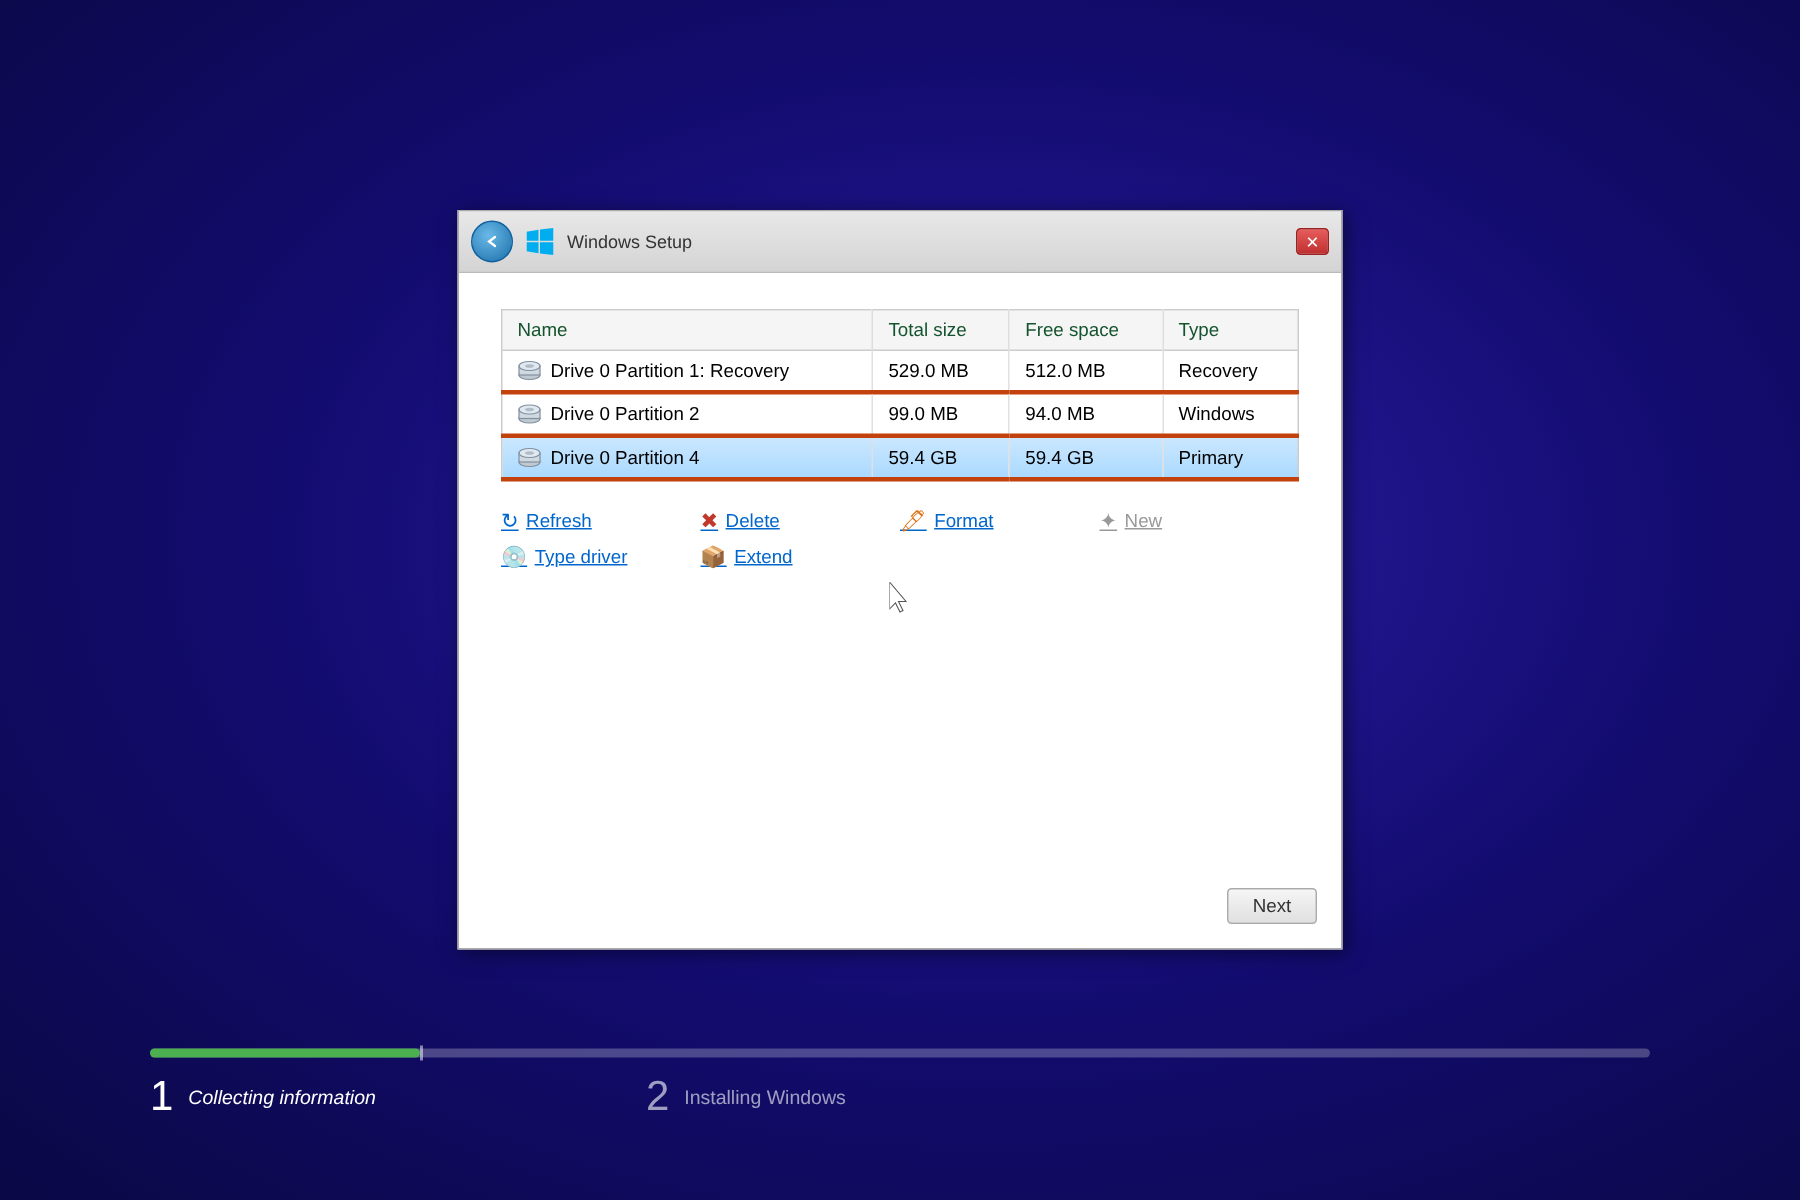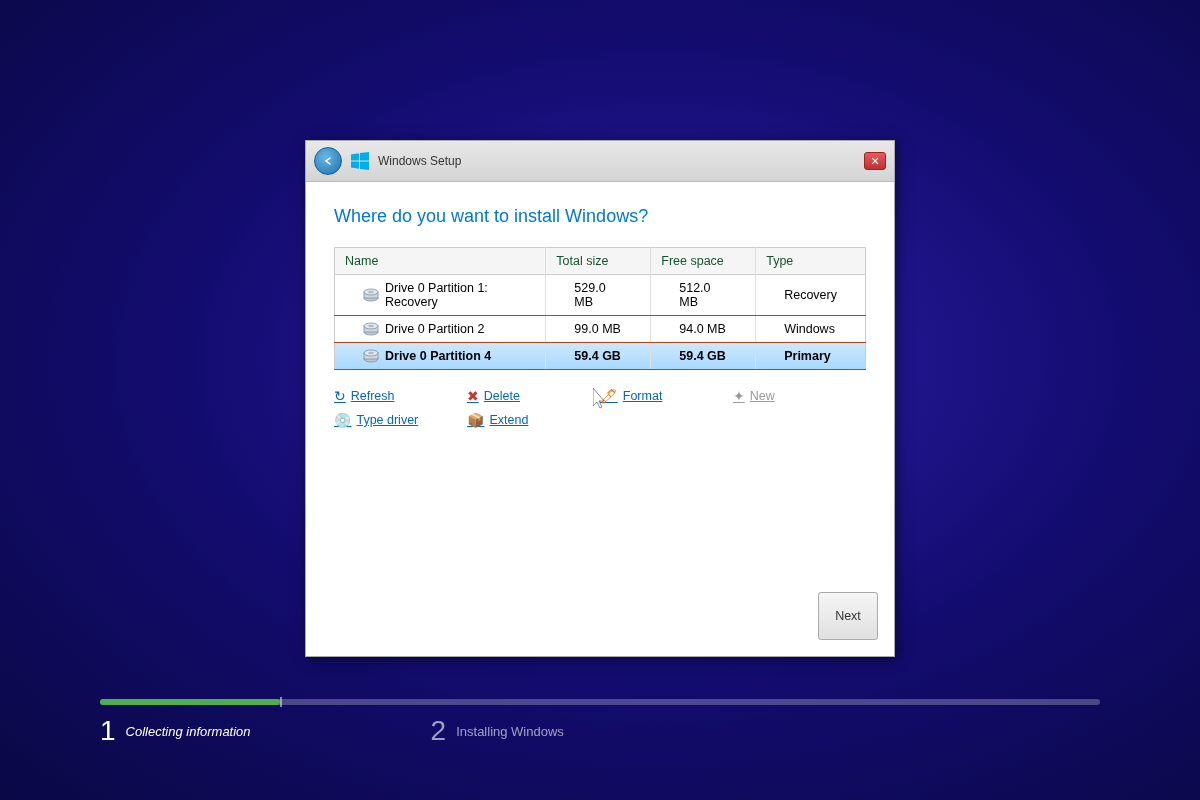--- a/index.html
+++ b/index.html
@@ -174,33 +174,32 @@
       font-weight: 400;
       color: #14532d;
       border-right: 1px solid #ddd;
     }
 
     .partition-table th:last-child {
       border-right: none;
     }
 
     .partition-table td {
-      padding: 6px 28px;
+      padding: 6px 10px;
       border-right: 1px solid #e0e0e0;
-      border-bottom: 1px solid #c2410c;
+      border-bottom: 3px solid #c2410c;
       vertical-align: middle;
     }
 
     .partition-table td:last-child {
       border-right: none;
     }
 
     .partition-table tr.selected {
       background: linear-gradient(to bottom, #cce8ff, #a8d8ff);
-      font-weight: bold;
     }
 
     .drive-icon {
       display: inline-flex;
       align-items: center;
       justify-content: center;
       margin-right: 6px;
       vertical-align: middle;
     }
 
@@ -247,21 +246,21 @@
 
     
     .dialog-footer {
       display: flex;
       justify-content: flex-end;
       padding: 10px 16px 16px;
       background: white;
     }
 
     .next-button {
-      padding: 16px 16px;
+      padding: 4px 16px;
       background: linear-gradient(to bottom, #f5f5f5, #e0e0e0);
       border: 1px solid #aaa;
       border-radius: 3px;
       font-size: 12.5px;
       color: #333;
       cursor: pointer;
       min-width: 60px;
     }
   </style>
 </head>
@@ -286,21 +285,20 @@
           <path d="M0 9.5 L8 9.5 L8 16.8 L0 15.5 Z" fill="#00adef"></path>
           <path d="M9 9.5 L18 9.5 L18 18 L9 17.0 Z" fill="#00adef"></path>
         </svg>
       </div>
       <span class="dialog-title-text">Windows Setup</span>
     </div>
     <div class="close-button">✕</div>
   </div>
 
   <div class="dialog-content">
-    <div class="page-title">Where do you want to install Windows?</div>
 
     <table class="partition-table">
       <thead>
         <tr>
           <th>Name</th>
           <th>Total size</th>
           <th>Free space</th>
           <th>Type</th>
         </tr>
       </thead>

